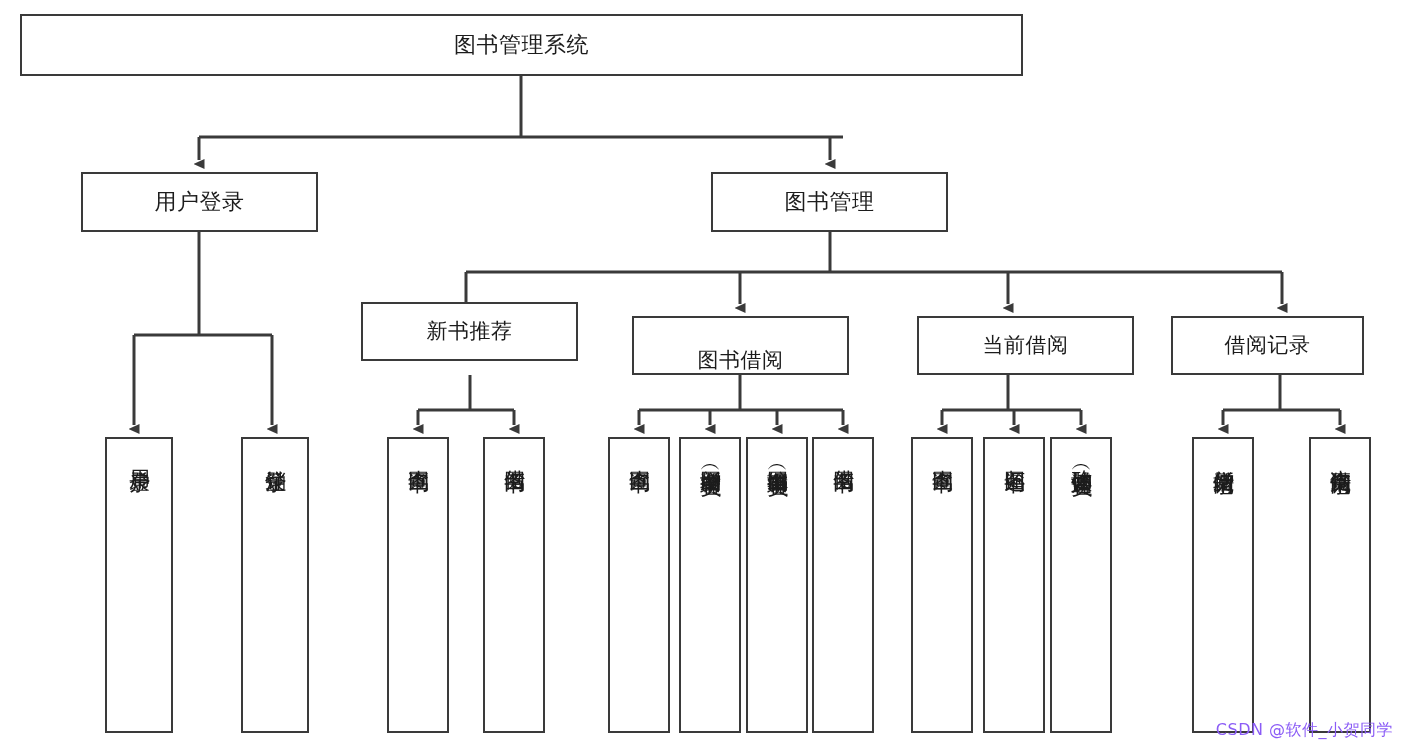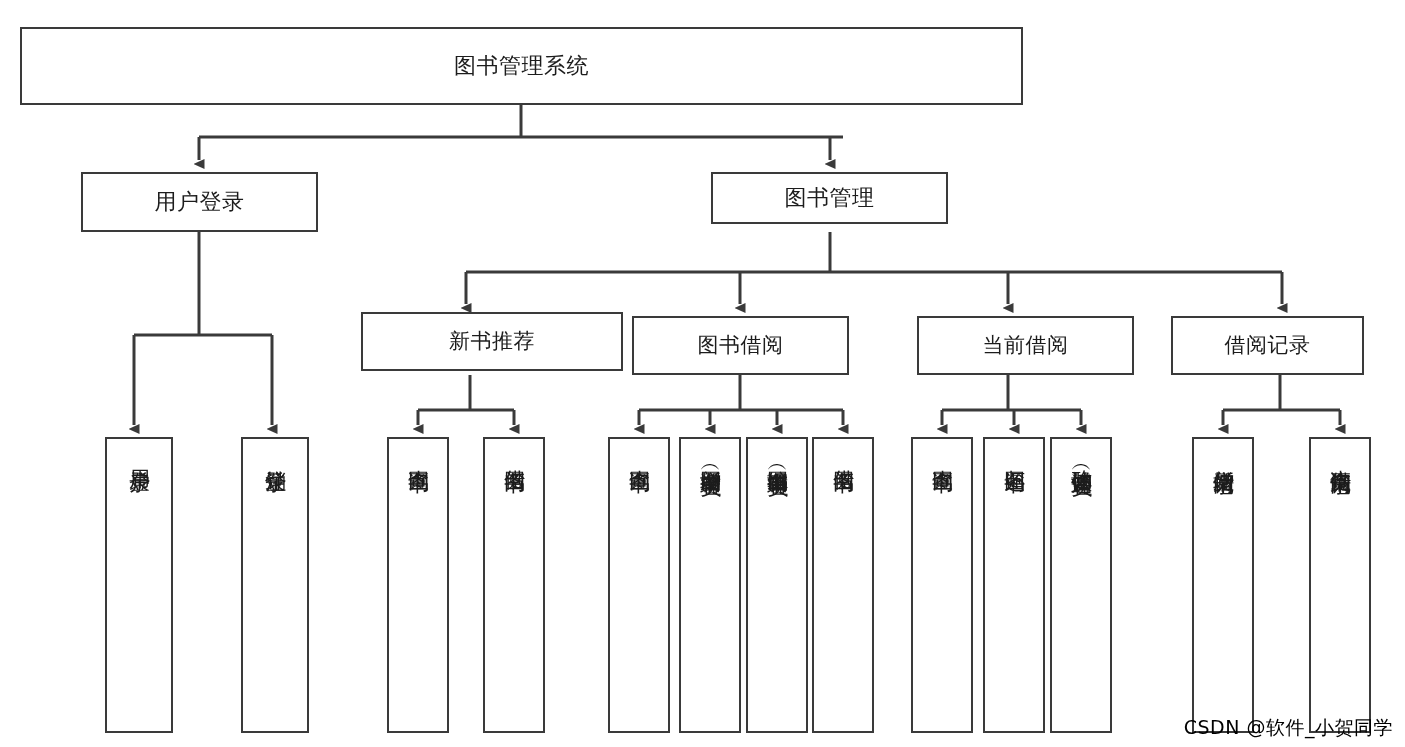--- a/index.html
+++ b/index.html
@@ -57,22 +57,22 @@
   .node.level2 .node-label { font-size: 21px; }
   .node.vertical {
     align-items: flex-start;
     justify-content: center;
     padding-top: 14px;
   }
   #watermark {
     position: absolute;
     right: 12px;
     bottom: 6px;
-    font-size: 19px;
-    color: #000000;
+    font-size: 16px;
+    color: #8b5cf6;
     letter-spacing: 0.5px;
     z-index: 5;
     white-space: nowrap;
   }
 </style>
 </head>
 <body>
 
 <div id="diagram-canvas">
 
@@ -120,35 +120,35 @@
       <path d="M1014,410 L1014,425" marker-end="url(#arrow)"></path>
       <path d="M1081,410 L1081,425" marker-end="url(#arrow)"></path>
 
       <path d="M1280,375 L1280,410"></path>
       <path d="M1223,410 L1340,410"></path>
       <path d="M1223,410 L1223,425" marker-end="url(#arrow)"></path>
       <path d="M1340,410 L1340,425" marker-end="url(#arrow)"></path>
     </g>
   </svg>
 
-  <div class="node root" id="node-root" style="left: 20px; top: 27px; width: 1003px; height: 78px; justify-content: center;">
+  <div class="node root" id="node-root" style="left: 20px; top: 14px; width: 1003px; height: 62px; justify-content: center;">
     <span class="node-label">图书管理系统</span>
   </div>
 
   <div class="node level1" id="node-l1-0" style="left: 81px; top: 172px; width: 237px; height: 60px;">
     <span class="node-label">用户登录</span>
   </div>
-  <div class="node level1" id="node-l1-1" style="left: 711px; top: 172px; width: 237px; height: 52px;">
+  <div class="node level1" id="node-l1-1" style="left: 711px; top: 172px; width: 237px; height: 60px;">
     <span class="node-label">图书管理</span>
   </div>
 
-  <div class="node level2" id="node-l2-0" style="left: 361px; top: 312px; width: 262px; height: 59px;">
+  <div class="node level2" id="node-l2-0" style="left: 361px; top: 302px; width: 217px; height: 59px;">
     <span class="node-label">新书推荐</span>
   </div>
-  <div class="node level2" id="node-l2-1" style="left: 632px; top: 316px; width: 217px; height: 59px;">
+  <div class="node level2" id="node-l2-1" style="left: 632px; top: 316px; width: 217px; height: 59px; align-items: flex-end;">
     <span class="node-label">图书借阅</span>
   </div>
   <div class="node level2" id="node-l2-2" style="left: 917px; top: 316px; width: 217px; height: 59px;">
     <span class="node-label">当前借阅</span>
   </div>
   <div class="node level2" id="node-l2-3" style="left: 1171px; top: 316px; width: 193px; height: 59px;">
     <span class="node-label">借阅记录</span>
   </div>
 
   <div class="node vertical" id="node-leaf-0" style="left: 105px; top: 437px; width: 68px; height: 296px;">

